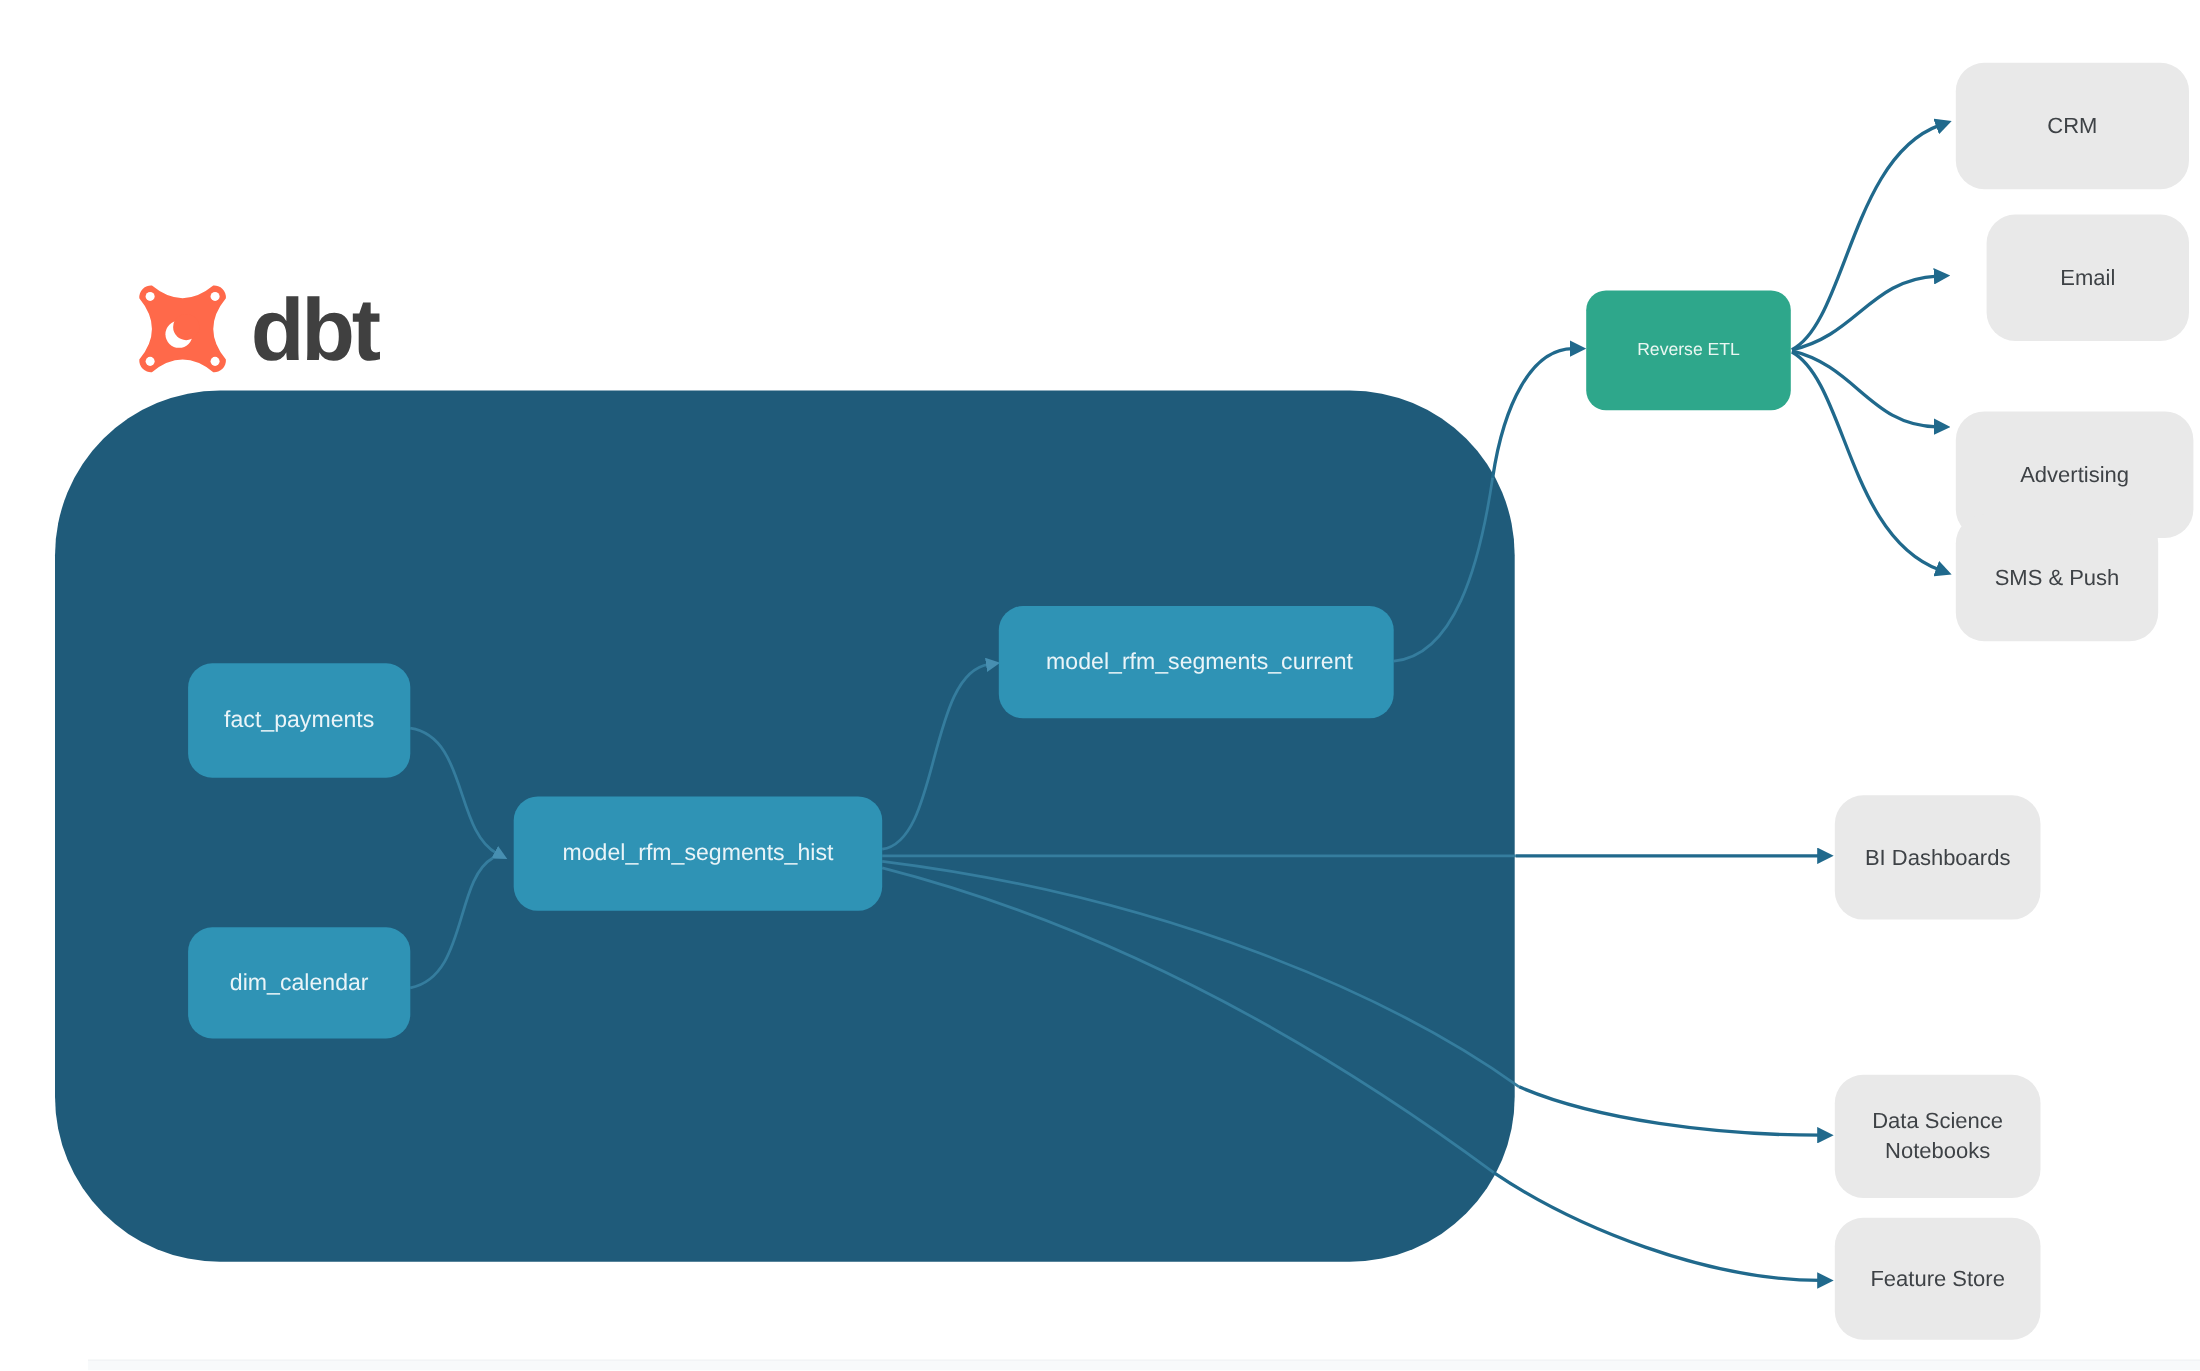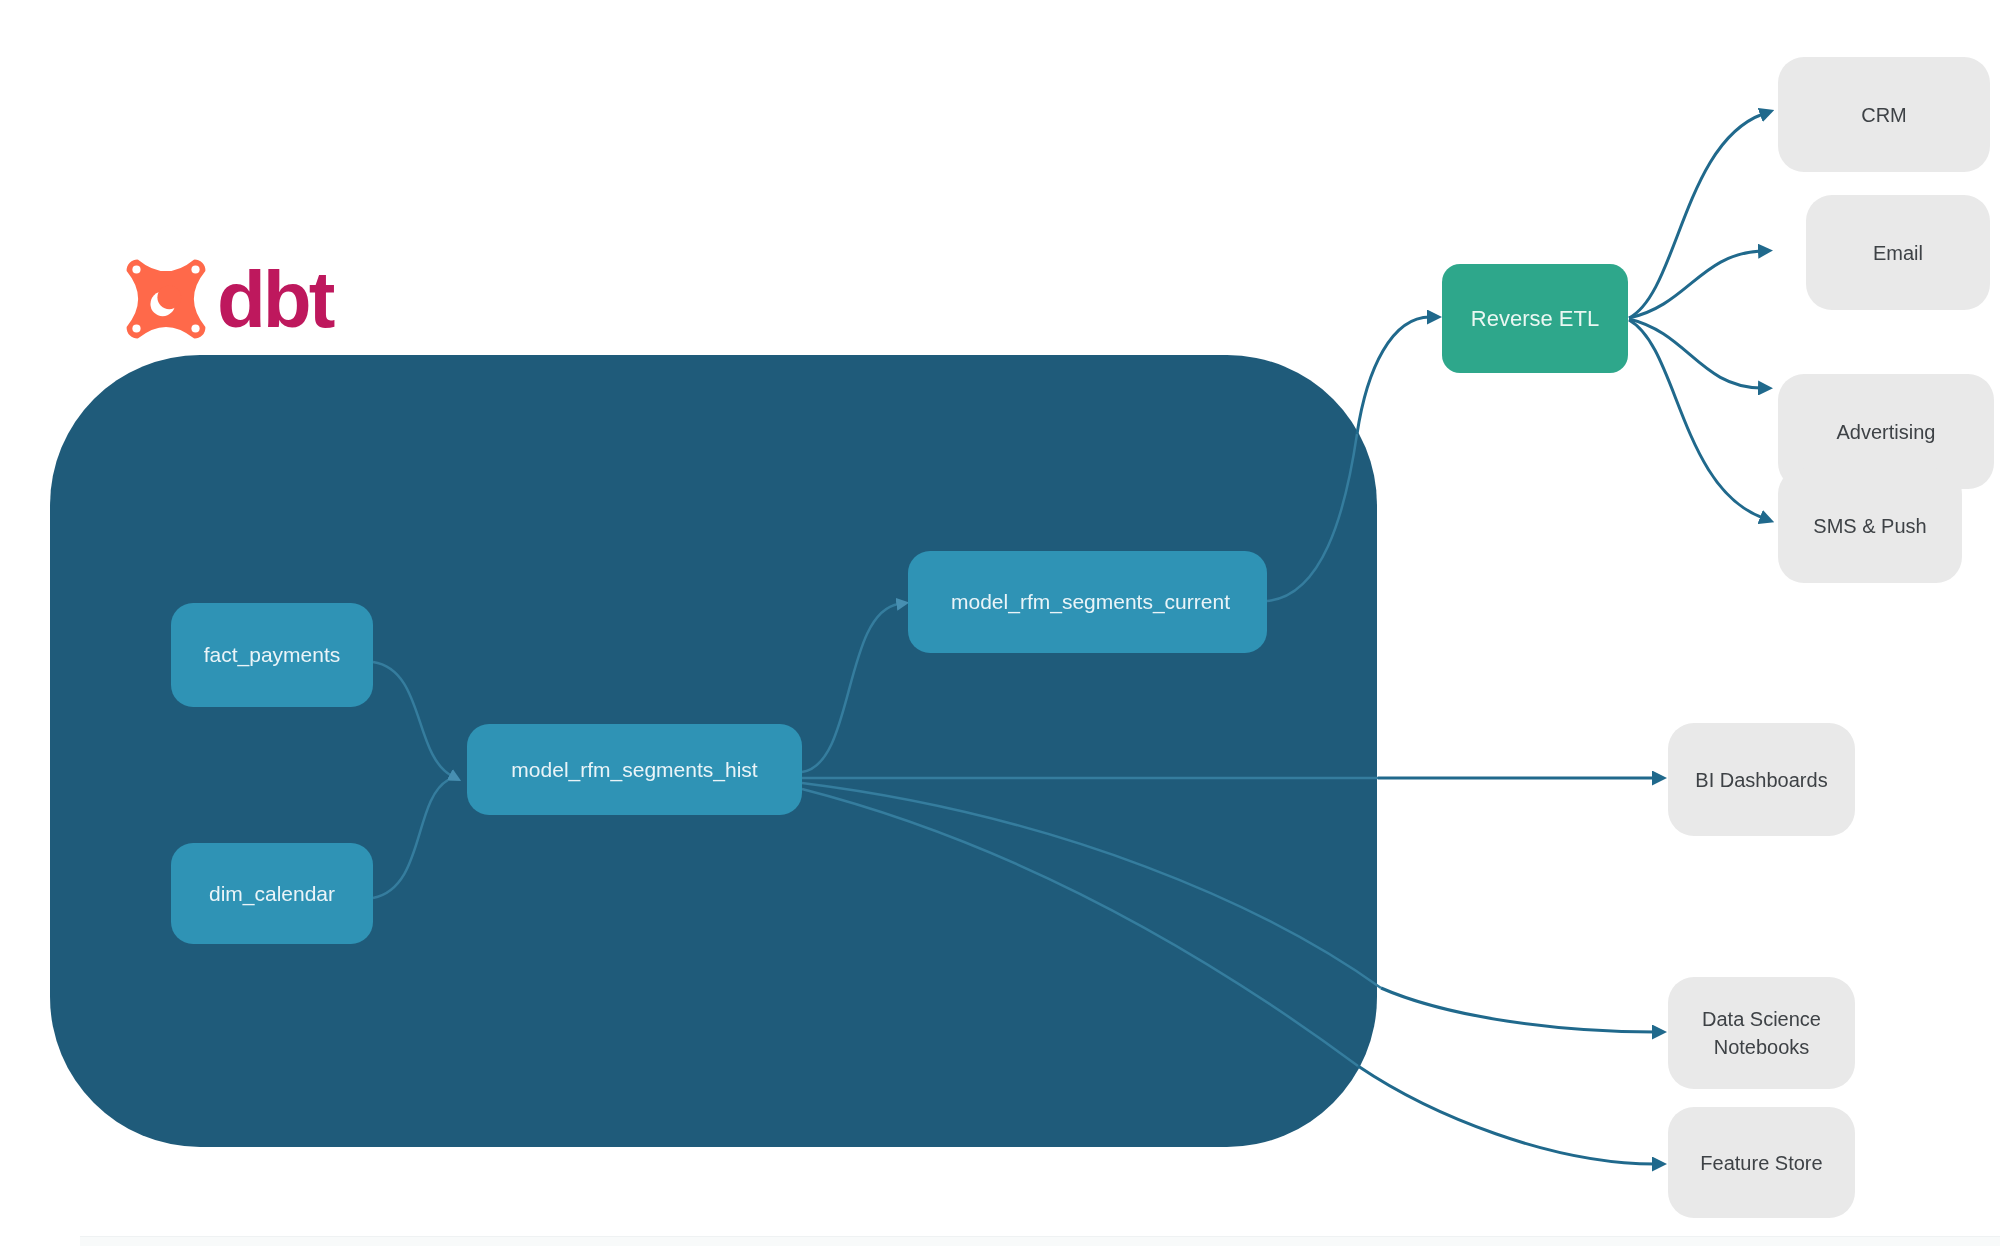--- a/index.html
+++ b/index.html
@@ -14,46 +14,46 @@
     --node-text-light:#eaf4f8;
     --destination-text:#3e4246;
   }
   html,body{margin:0;padding:0;background:#ffffff;}
   body{font-family:"Liberation Sans","DejaVu Sans",sans-serif;}
   .canvas{position:relative;width:2000px;height:1246px;background:#ffffff;overflow:hidden;}
 
   
   .brand{position:absolute;left:124px;top:258px;display:flex;align-items:flex-start;}
   .dbt-icon{width:84px;height:82px;display:block;}
-  .dbt-word{margin-left:9px;margin-top:2px;font-size:80px;font-weight:bold;line-height:1;
-            letter-spacing:-3px;color:#be185d;text-align:center;}
+  .dbt-word{margin-left:20px;margin-top:2px;font-size:80px;font-weight:bold;line-height:1;
+            letter-spacing:-3px;color:#404040;text-align:center;}
 
   
   .warehouse{position:absolute;left:50px;top:355px;width:1327px;height:792px;
              border-radius:150px;background:var(--container);}
 
   
   .edges{position:absolute;left:0;top:0;width:2000px;height:1246px;pointer-events:none;}
   .edge-l{stroke:var(--edge-light);stroke-width:2.5;fill:none;}
   .edge-d{stroke:var(--edge-dark);stroke-width:3;fill:none;}
   .mk-l{fill:var(--edge-light-head);}
   .mk-d{fill:var(--edge-dark);}
 
   
   .node{position:absolute;display:flex;align-items:center;justify-content:center;
         text-align:center;box-sizing:border-box;padding:0 18px;}
   .node--model{background:var(--model-node);color:var(--node-text-light);
                border-radius:22px;font-size:21px;}
-  .node--etl{background:var(--reverse-etl-green);color:#eaf7f2;border-radius:18px;font-size:22px;}
+  .node--etl{background:var(--reverse-etl-green);color:#eaf7f2;border-radius:18px;font-size:16px;}
   .node--dest{background:var(--destination-node);color:var(--destination-text);
               border-radius:26px;font-size:20px;line-height:1.4;padding:0 24px;}
 
   #n-fact      {left:171px;top:603px;width:202px;height:104px;}
   #n-calendar  {left:171px;top:843px;width:202px;height:101px;}
-  #n-hist      {left:467px;top:724px;width:335px;height:91px;}
+  #n-hist      {left:467px;top:724px;width:335px;height:104px;}
   #n-current   {left:908px;top:551px;width:359px;height:102px;padding-left:24px;}
   #n-retl      {left:1442px;top:264px;width:186px;height:109px;}
   #n-crm       {left:1778px;top:57px;width:212px;height:115px;}
   #n-email     {left:1778px;top:195px;width:184px;height:115px;margin-left:28px;}
   #n-adv       {left:1778px;top:342px;width:216px;height:115px;margin-top:32px;}
   #n-sms       {left:1778px;top:468px;width:184px;height:115px;}
   #n-bi        {left:1668px;top:723px;width:187px;height:113px;}
   #n-ds        {left:1668px;top:977px;width:187px;height:112px;}
   #n-fs        {left:1668px;top:1107px;width:187px;height:111px;}
 

